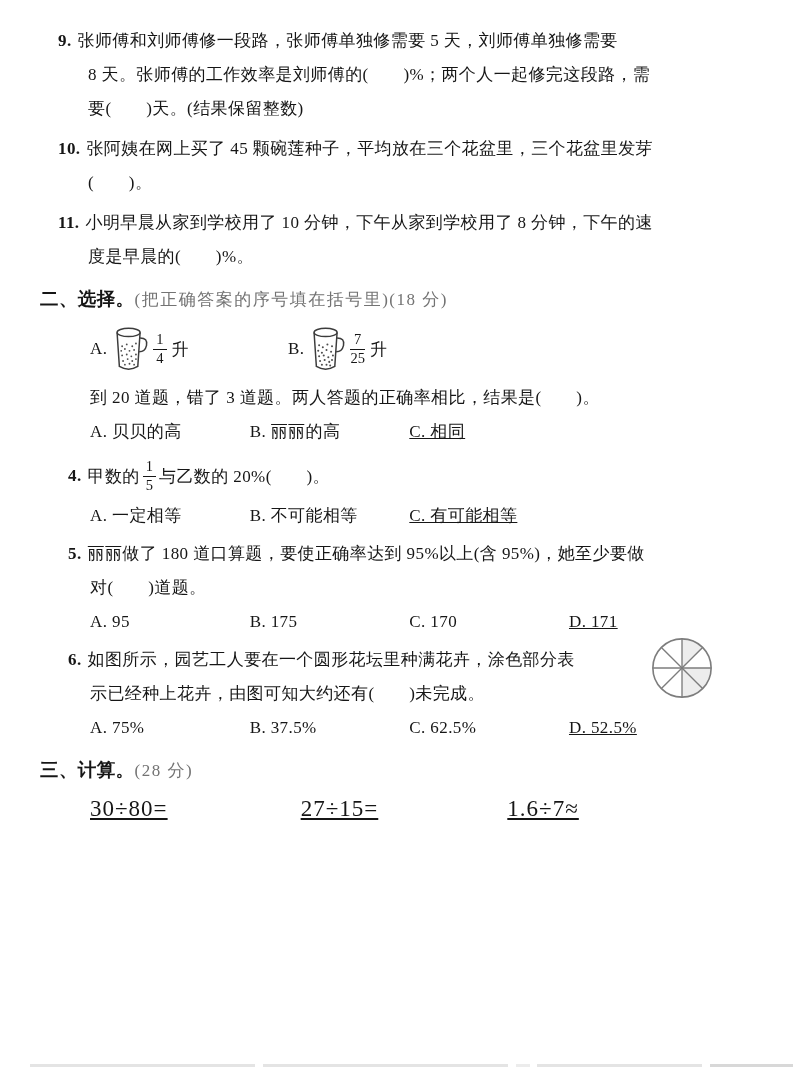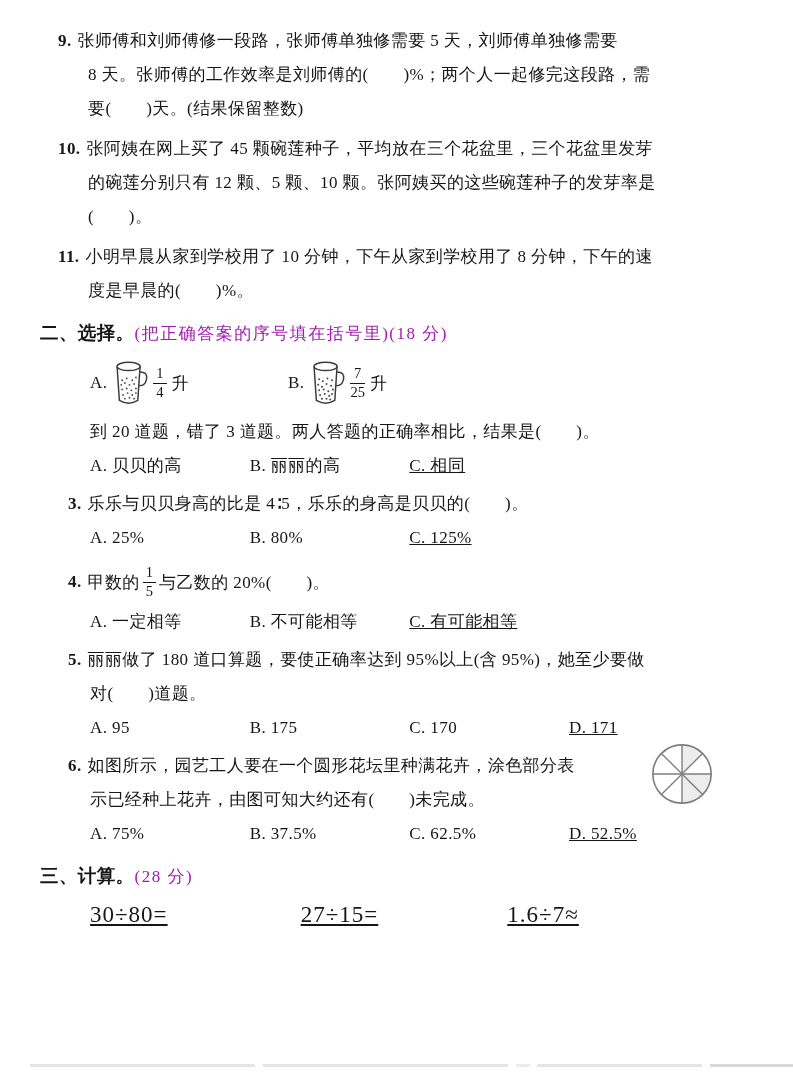--- a/index.html
+++ b/index.html
@@ -15,21 +15,21 @@
     box-sizing:border-box;
     padding:24px 36px 0 40px;
   }
   .line{line-height:34px;white-space:nowrap;}
   .fq .first{padding-left:18px;}
   .fq .cont{padding-left:48px;}
   .fq{margin-bottom:6px;}
   .qnum{font-weight:bold;margin-right:6px;}
   .sec-title{font-size:18.5px;line-height:34px;margin-top:8px;margin-bottom:4px;white-space:nowrap;}
   .sec-title .bold{font-weight:bold;}
-  .sec-title .kai{font-weight:normal;font-size:17px;letter-spacing:1.5px;color:#a21caf;}
+  .sec-title .kai{font-weight:normal;font-size:17px;letter-spacing:1.5px;color:#737373;}
   .cq{margin-bottom:4px;position:relative;}
   .cq .first{padding-left:28px;}
   .cq .cont{padding-left:50px;}
   .optrow{padding-left:50px;line-height:34px;white-space:nowrap;}
   .opt{display:inline-block;width:155px;}
   .opt.last{width:auto;text-decoration:underline;}
   .frac{display:inline-block;text-align:center;vertical-align:-0.85em;line-height:1.05;margin:0 3px;font-size:14.5px;letter-spacing:0;}
   .frac .fn{display:block;border-bottom:1.3px solid #161616;padding:0 3px 1px;}
   .frac .fd{display:block;padding-top:1px;}
   .tallline{height:46px;display:flex;align-items:center;white-space:nowrap;}
@@ -59,21 +59,20 @@
   <div>
 
     <div class="fq">
       <div class="line first"><span class="qnum">9.</span><span>张师傅和刘师傅修一段路，张师傅单独修需要 5 天，刘师傅单独修需要</span></div>
       <div class="line cont">8 天。张师傅的工作效率是刘师傅的(　　)%；两个人一起修完这段路，需</div>
       <div class="line cont">要(　　)天。(结果保留整数)</div>
     </div>
 
     <div class="fq">
       <div class="line first"><span class="qnum">10.</span><span>张阿姨在网上买了 45 颗碗莲种子，平均放在三个花盆里，三个花盆里发芽</span></div>
-      <div class="line cont">的碗莲分别只有 12 颗、5 颗、10 颗。张阿姨买的这些碗莲种子的发芽率是</div>
       <div class="line cont">(　　)。</div>
     </div>
 
     <div class="fq">
       <div class="line first"><span class="qnum">11.</span><span>小明早晨从家到学校用了 10 分钟，下午从家到学校用了 8 分钟，下午的速</span></div>
       <div class="line cont">度是早晨的(　　)%。</div>
     </div>
   </div>
 
   <div>
@@ -154,28 +153,20 @@
 
     <div class="cq">
       <div class="line cont">到 20 道题，错了 3 道题。两人答题的正确率相比，结果是(　　)。</div>
       <div class="optrow">
         <span class="opt">A. 贝贝的高</span>
         <span class="opt">B. 丽丽的高</span>
         <span class="opt last">C. 相同</span>
       </div>
     </div>
 
-    <div class="cq">
-      <div class="line first"><span class="qnum">3.</span><span>乐乐与贝贝身高的比是 4∶5，乐乐的身高是贝贝的(　　)。</span></div>
-      <div class="optrow">
-        <span class="opt">A. 25%</span>
-        <span class="opt">B. 80%</span>
-        <span class="opt last">C. 125%</span>
-      </div>
-    </div>
 
     <div class="cq">
       <div class="tallline first">
         <span class="qnum">4.</span>
         <span>甲数的</span>
         <span class="frac">
             <span class="fn">1</span>
             <span class="fd">5</span>
           </span>
         <span>与乙数的 20%(　　)。</span>

